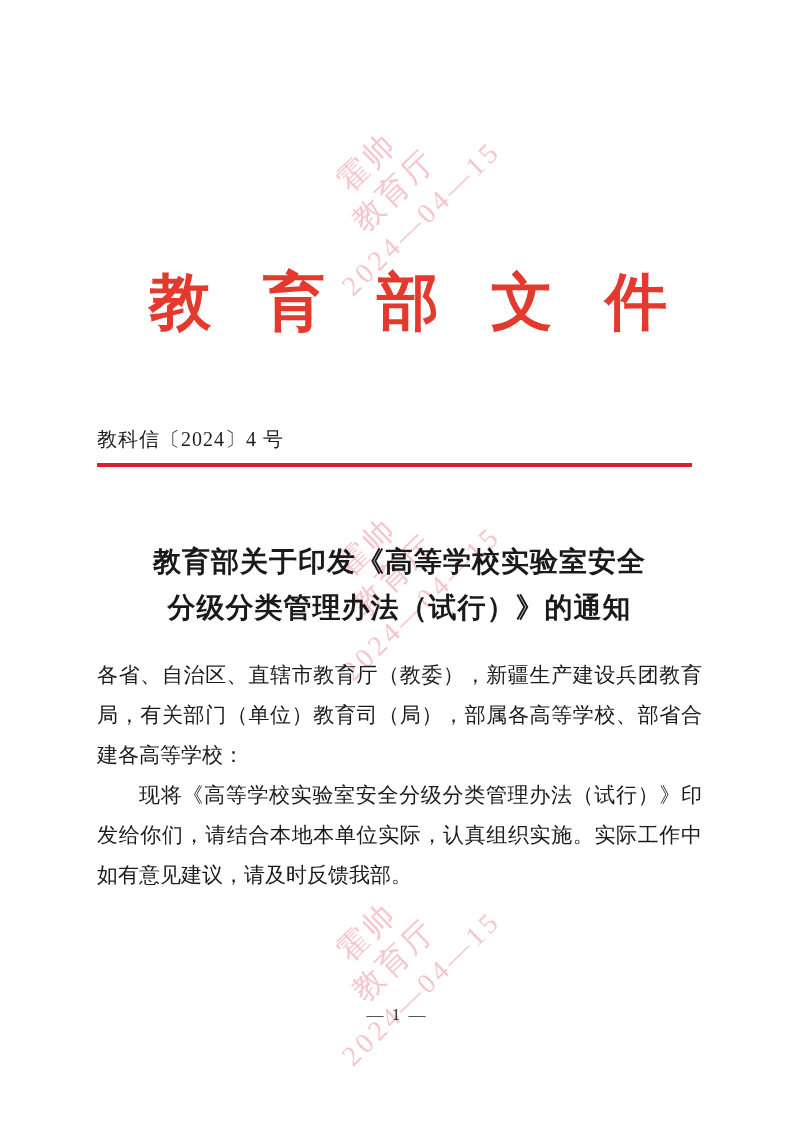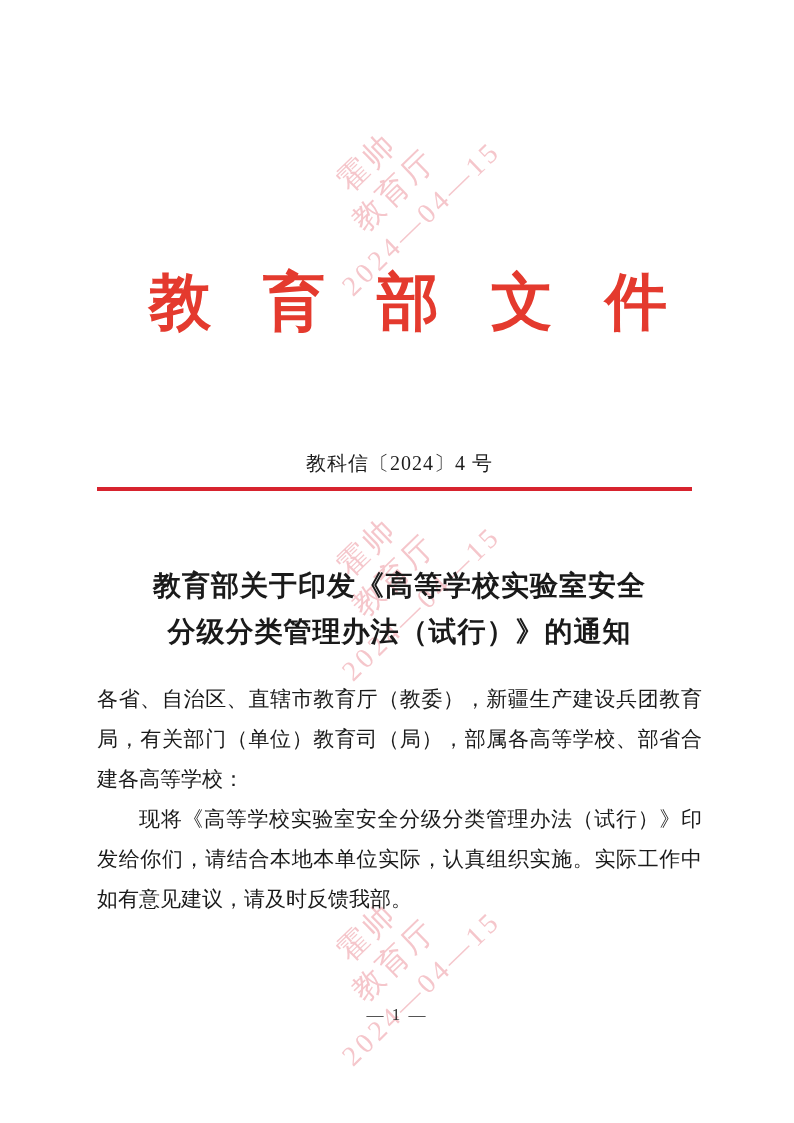--- a/index.html
+++ b/index.html
@@ -51,24 +51,23 @@
     line-height: 64px;
     font-weight: bold;
     color: #e43a2e;
     text-align: left;
     letter-spacing: 52px;
     text-indent: 52px;
     white-space: nowrap;
   }
 
   .doc-number {
-    margin-top: 117px;
+    margin-top: 93px;
     font-size: 20px;
     line-height: 24px;
-    text-align: center;
     color: #1c1c1c;
     letter-spacing: 1px;
   }
 
   .red-rule {
     margin-top: 12px;
     margin-right: 10px;
     height: 4px;
     background: #d7232e;
   }

